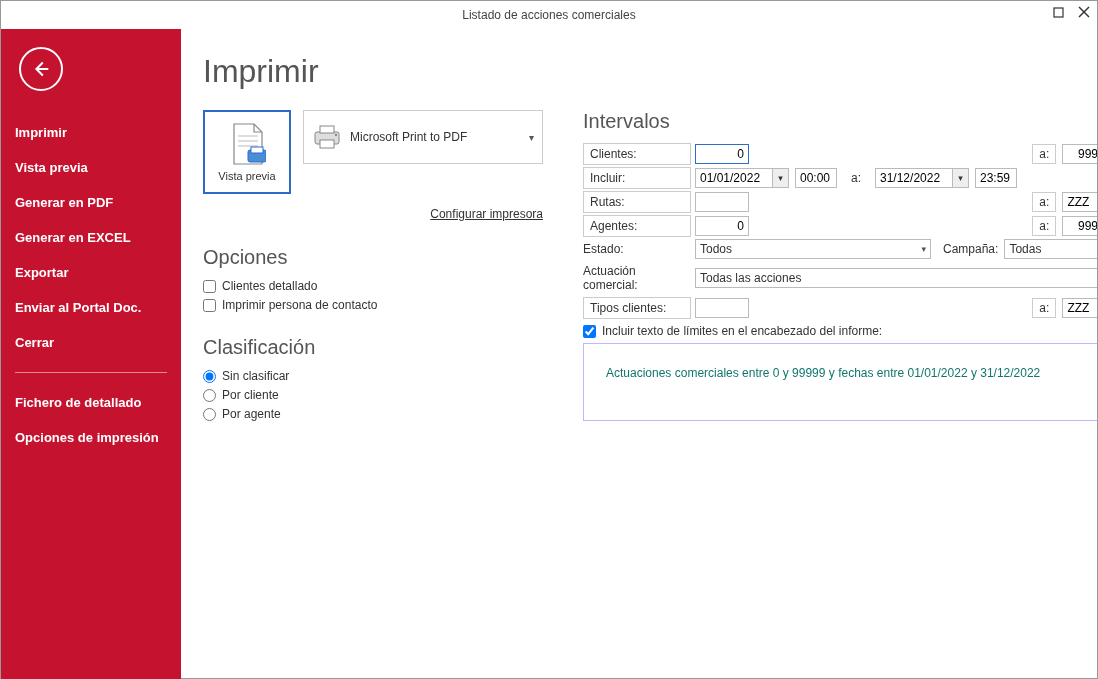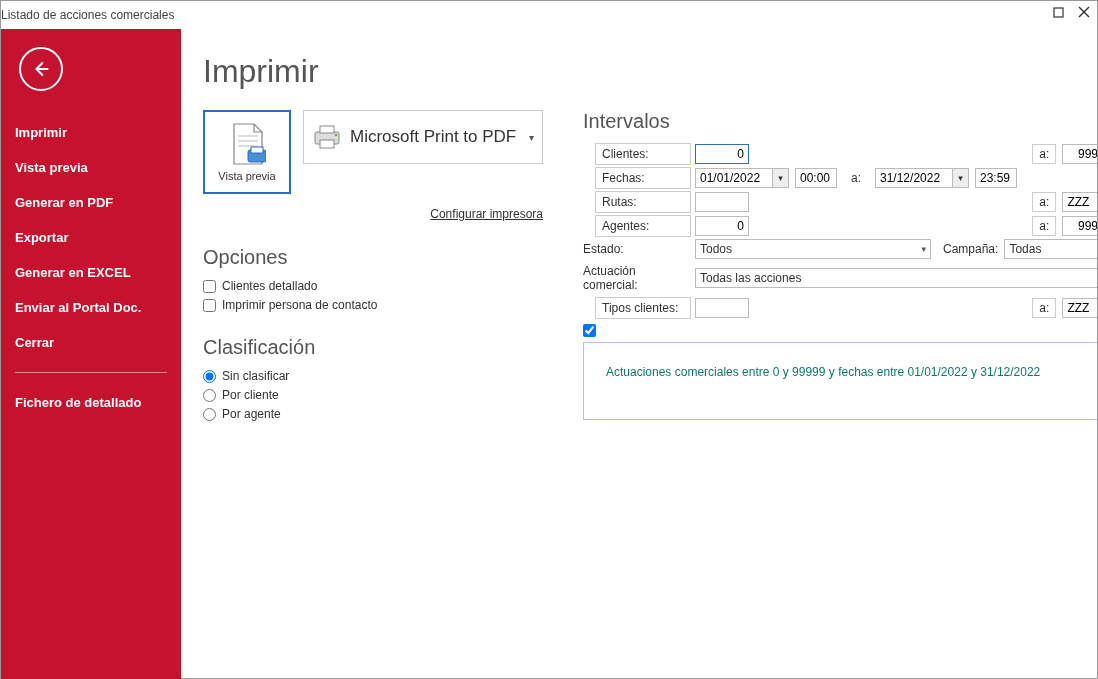--- a/index.html
+++ b/index.html
@@ -1,44 +1,44 @@
 <!DOCTYPE html>
 <html><head>
 <meta charset="utf-8">
 <style>
   * { box-sizing: border-box; font-family: "Segoe UI", Arial, sans-serif; }
   html, body { margin: 0; padding: 0; width: 1098px; height: 679px; overflow: hidden; background: #fff; }
   .window { width: 1098px; height: 679px; border: 1px solid #999; position: relative; background: #fff; }
-  .titlebar { height: 28px; display: flex; align-items: center; position: relative; font-size: 12px; color: #444; }
+  .titlebar { height: 28px; display: flex; align-items: center; justify-content: center; position: relative; font-size: 12px; color: #444; }
   .titlebar .controls { position: absolute; right: 4px; top: 2px; display: flex; gap: 8px; }
   .titlebar .controls span { width: 18px; height: 18px; display: flex; align-items: center; justify-content: center; font-size: 14px; color: #333; cursor: default; }
   .body { display: flex; height: calc(679px - 28px); }
   .sidebar { width: 180px; background: #c4122f; color: #fff; padding: 12px 0 0 0; position: relative; }
   .back-btn { width: 44px; height: 44px; border: 2px solid #fff; border-radius: 50%; margin: 6px 0 24px 18px; display: flex; align-items: center; justify-content: center; cursor: pointer; }
   .back-btn svg { width: 22px; height: 22px; }
   .nav-item { padding: 10px 14px; font-size: 13px; font-weight: 600; cursor: pointer; }
   .nav-sep { border-top: 1px solid rgba(255,255,255,0.5); margin: 12px 14px; }
   .main { flex: 1; padding: 14px 22px 14px 22px; overflow: auto; }
   h1.page-title { font-size: 32px; font-weight: 300; color: #555; margin: 10px 0 20px 0; }
   .columns { display: flex; gap: 40px; }
   .col-left { width: 360px; }
   .col-right { flex: 1; }
   .preview-row { display: flex; align-items: flex-start; gap: 12px; }
   .preview-btn { width: 88px; height: 84px; border: 2px solid #2a6cc8; display: flex; flex-direction: column; align-items: center; justify-content: center; gap: 4px; cursor: pointer; }
   .preview-btn .plabel { font-size: 11px; color: #333; }
   .printer-select { border: 1px solid #ccc; height: 54px; width: 240px; display: flex; align-items: center; padding: 0 8px; gap: 8px; cursor: pointer; position: relative; }
-  .printer-select .plabel2 { font-size: 17px; color: #333; flex: 1; }
+  .printer-select .plabel2 { font-size: 12px; color: #333; flex: 1; }
   .printer-select .caret { font-size: 10px; color: #555; }
   .config-link { text-align: right; width: 340px; margin-top: 10px; }
   .config-link a { font-size: 12px; color: #333; text-decoration: underline; cursor: pointer; }
   h2.section { font-size: 20px; font-weight: 400; color: #555; margin: 24px 0 10px 0; }
   .checkbox-row, .radio-row { display: flex; align-items: center; gap: 6px; font-size: 12px; color: #333; margin: 5px 0; }
   .checkbox-row input, .radio-row input { margin: 0; }
   .interval-grid { display: grid; grid-template-columns: 112px 1fr; row-gap: 2px; align-items: center; font-size: 12px; color: #333; }
-  .lbl-cell { border: 1px solid #ccc; padding: 3px 6px; background: #fff; margin-right: 4px; margin-left: 12px; }
+  .lbl-cell { border: 1px solid #ccc; padding: 3px 6px; background: #fff; margin-right: 4px; }
   .plain-lbl { padding: 3px 6px 3px 0; }
   .val-row { display: flex; align-items: center; gap: 6px; }
   .txt { border: 1px solid #bbb; height: 20px; font-size: 12px; padding: 0 4px; background: #fff; }
   .w50 { width: 54px; text-align: right; }
   .w70 { width: 78px; }
   .w40 { width: 42px; }
   .gapfill { flex: 1; }
   .a-lbl { font-size: 12px; color: #333; }
   .a-box { border: 1px solid #ccc; padding: 2px 6px; font-size: 12px; }
   .dropdown { border: 1px solid #bbb; height: 20px; display: flex; align-items: center; padding: 0 4px; font-size: 12px; background: #fff; cursor: pointer; }
@@ -74,26 +74,27 @@
     <div class="sidebar">
       <div class="back-btn">
         <svg viewBox="0 0 24 24">
             <path d="M14 5 L7 12 L14 19" fill="none" stroke="#fff" stroke-width="2.2"></path>
             <line x1="7" y1="12" x2="20" y2="12" stroke="#fff" stroke-width="2.2"></line>
           </svg>
       </div>
       <div class="nav-item">Imprimir</div>
       <div class="nav-item">Vista previa</div>
       <div class="nav-item">Generar en PDF</div>
+      <div class="nav-item">Generar en EXCEL</div>
       <div class="nav-item">Exportar</div>
-      <div class="nav-item">Generar en EXCEL</div>
       <div class="nav-item">Enviar al Portal Doc.</div>
       <div class="nav-item">Cerrar</div>
       <div class="nav-sep"></div>
       <div class="nav-item">Fichero de detallado</div>
+      <div class="nav-item">Opciones de impresión</div>
     </div>
 
     <div class="main">
       <h1 class="page-title">Imprimir</h1>
 
       <div class="columns">
 
         <div class="col-left">
           <div class="preview-row">
             <div class="preview-btn">
@@ -160,21 +161,21 @@
           <div class="interval-grid">
 
             <div class="lbl-cell">Clientes:</div>
             <div class="val-row">
               <input class="txt w50" style="border-color: rgb(42, 108, 200);" value="0">
               <div class="gapfill"></div>
               <span class="a-box">a:</span>
               <input class="txt w50" value="99999" style="">
             </div>
 
-            <div class="lbl-cell">Fechas:</div>
+            <div class="lbl-cell">Incluir:</div>
             <div class="val-row">
               <div class="date-combo">
                 <input class="txt w70" value="01/01/2022" style="">
                 <div class="dropbtn">▾</div>
               </div>
               <input class="txt w40" value="00:00" style="">
               <span class="a-lbl" style="margin:0 8px">a:</span>
               <div class="date-combo">
                 <input class="txt w70" value="31/12/2022" style="">
                 <div class="dropbtn">▾</div>
@@ -224,20 +225,21 @@
             <div class="val-row">
               <input class="txt w50" style="text-align: left;" value="">
               <div class="gapfill"></div>
               <span class="a-box">a:</span>
               <input class="txt w50" style="text-align: left;" value="ZZZ">
             </div>
           </div>
 
           <label class="checkbox-row">
             <input type="checkbox" checked="" style="">
+            <span>Incluir texto de límites en el encabezado del informe:</span>
           </label>
           <div class="header-box">
             <textarea class="header-textarea" style="">Actuaciones comerciales entre 0 y 99999 y fechas entre 01/01/2022 y 31/12/2022</textarea>
           </div>
         </div>
 
       </div>
     </div>
   </div>
 </div>

